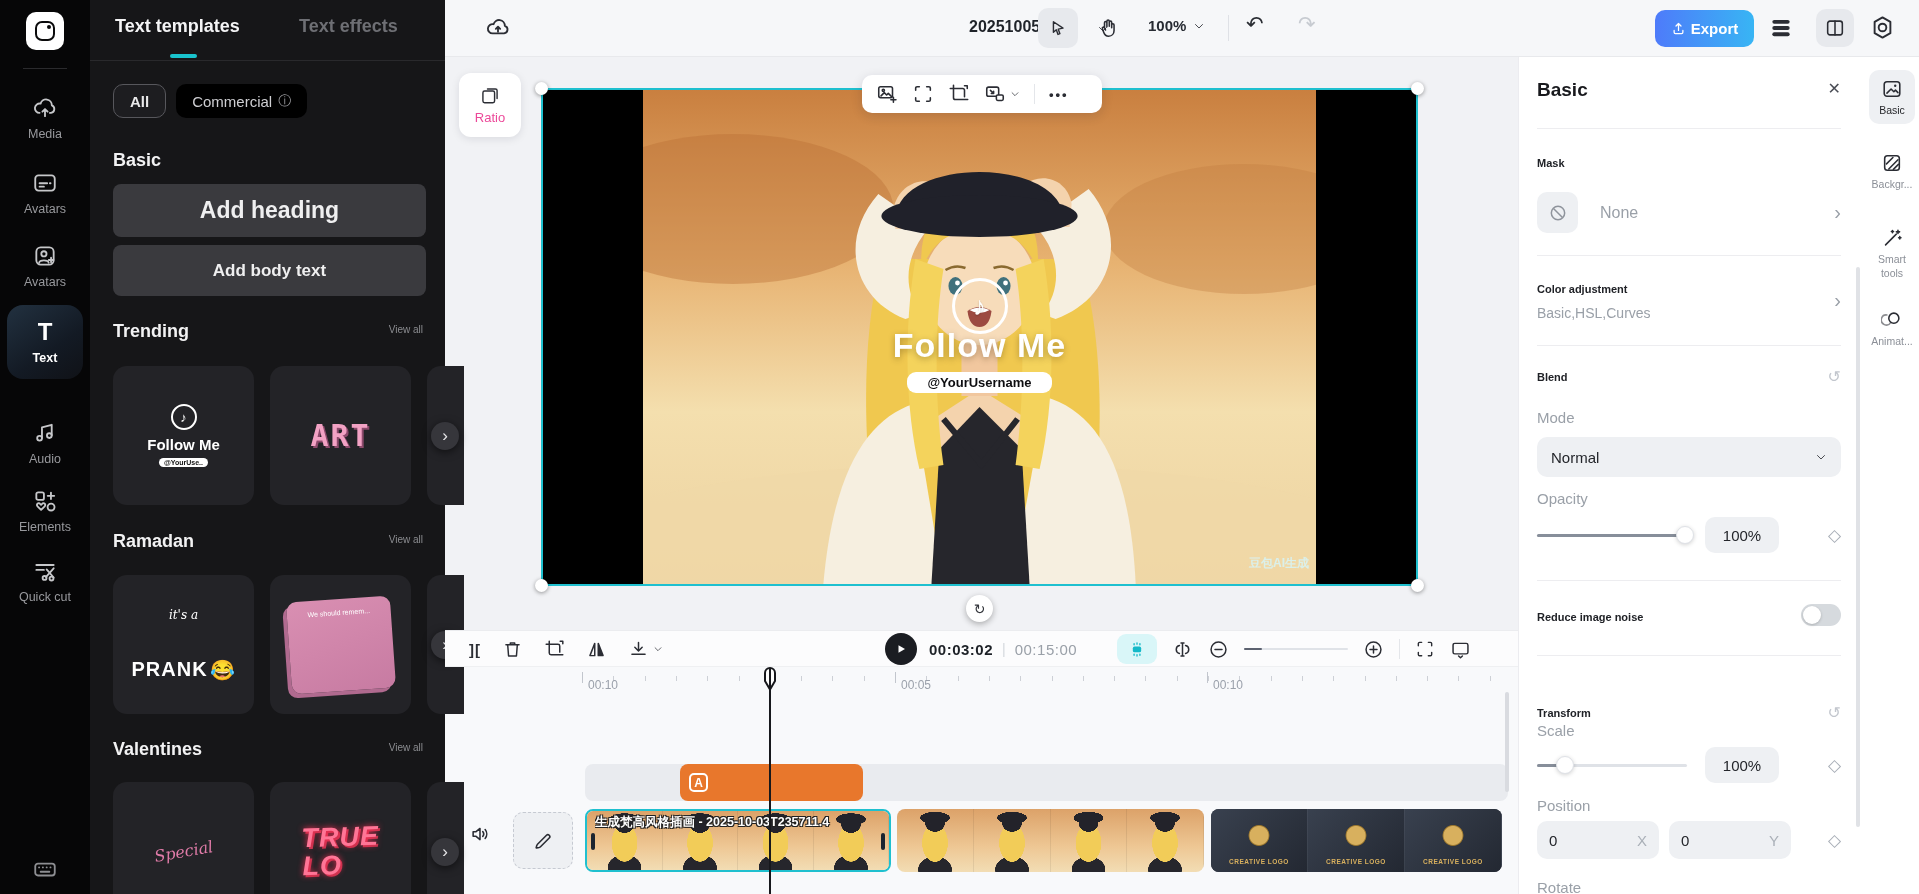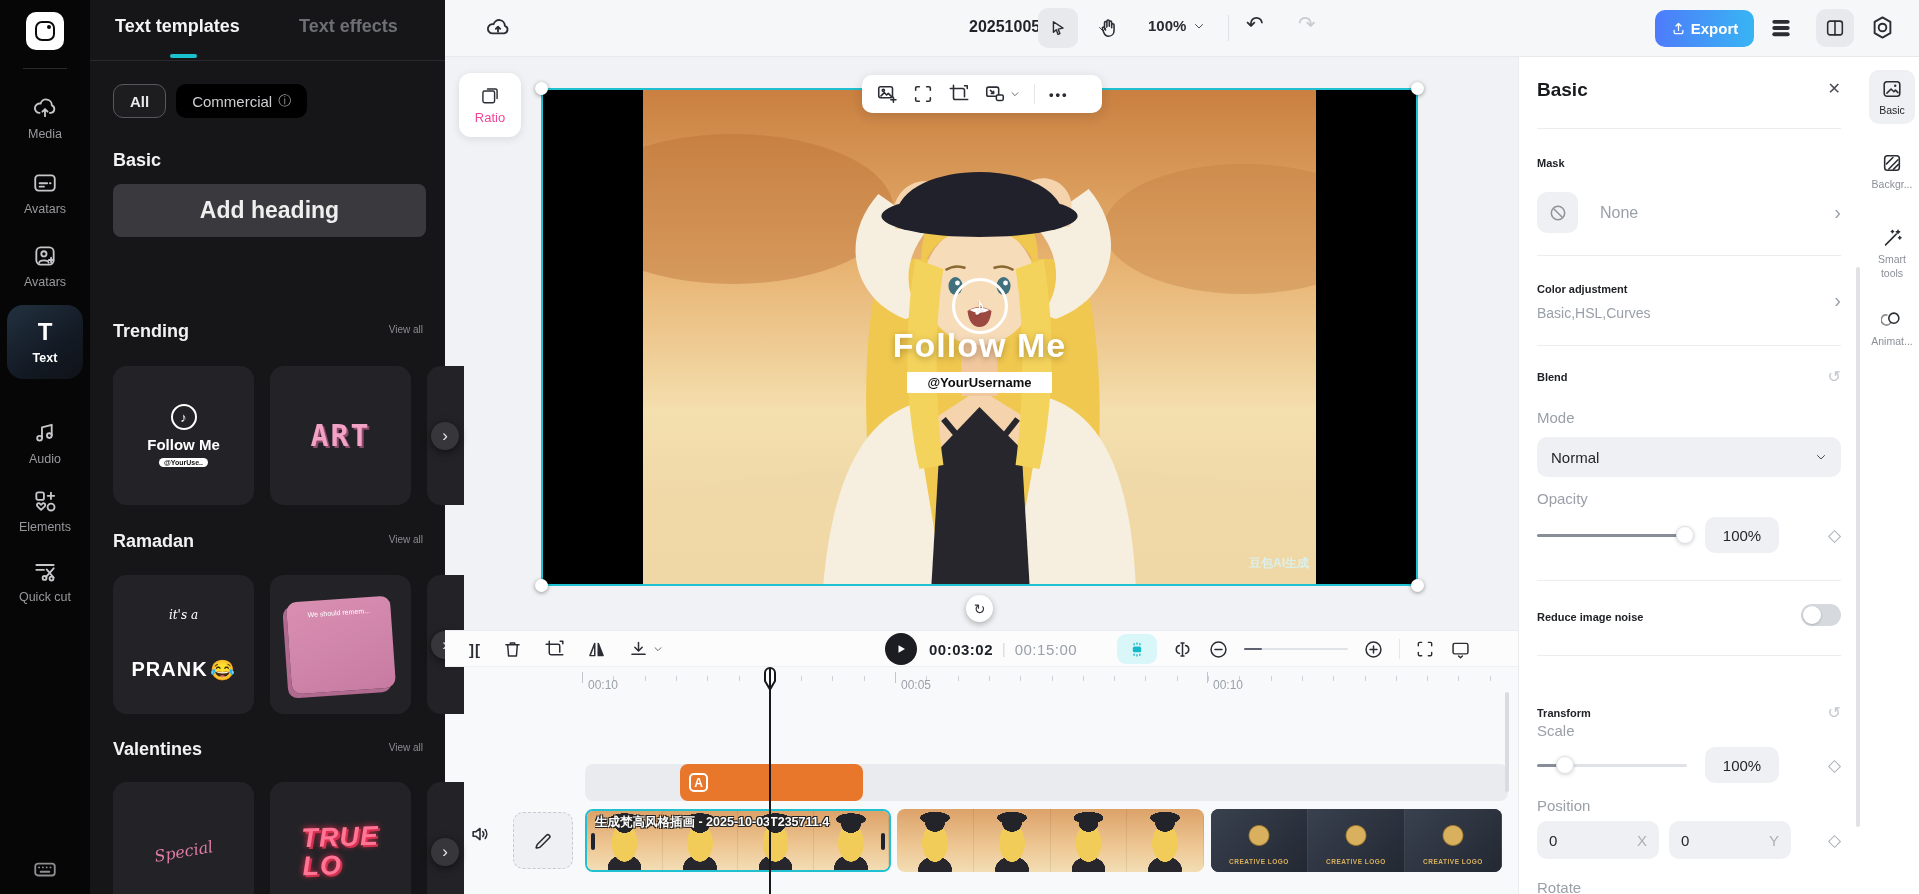--- a/index.html
+++ b/index.html
@@ -90,21 +90,21 @@
   .handle { position:absolute; width:13px; height:13px; border-radius:50%; background:#fff; box-shadow:0 1px 4px rgba(0,0,0,.4); }
   .rotatehandle { position:absolute; left:424px; top:506px; width:27px; height:27px; border-radius:50%; background:#fff;
                   box-shadow:0 2px 6px rgba(0,0,0,.3); display:flex; align-items:center; justify-content:center;
                   font-size:14px; color:#33353b; }
   .ovl-tt { position:absolute; left:0; width:875px; top:189px; display:flex; justify-content:center; }
   .ovl-tt .circ { width:56px; height:56px; border:3px solid #fff; border-radius:50%; color:#fff; font-size:26px;
                   display:flex; align-items:center; justify-content:center; text-shadow:0 1px 2px rgba(0,0,0,.25); }
   .ovl-title { position:absolute; left:0; width:875px; top:237px; text-align:center; color:#fff; font-size:34px;
                font-weight:bold; letter-spacing:1px; text-shadow:0 2px 6px rgba(60,40,10,.35); }
   .ovl-pill-wrap { position:absolute; left:0; width:875px; top:283px; display:flex; justify-content:center; }
-  .ovl-pill { background:#fff; border-radius:0; padding:3px 20px; color:#0d0d10; font-size:13px; font-weight:bold; }
+  .ovl-pill { background:#fff; border-radius:9px; padding:3px 20px; color:#0d0d10; font-size:13px; font-weight:bold; }
   .watermark { position:absolute; right:108px; top:466px; color:#d9f3f2; opacity:.9; font-size:12px; font-weight:600; }
   .fl-toolbar { position:absolute; left:417px; top:18px; width:240px; height:38px; background:#fff; border-radius:10px;
                 box-shadow:0 3px 12px rgba(20,20,40,.14); display:flex; align-items:center; gap:14px; padding:0 14px; z-index:8; }
   .fl-div { width:1px; height:20px; background:#e4e6ea; }
   .dots { font-size:13px; letter-spacing:2px; color:#2b2d34; font-weight:bold; }
 
   
   .tltb { position:absolute; left:445px; top:630px; width:1073px; height:37px; background:#fcfcfd;
           border-top:1px solid #ebecef; border-bottom:1px solid #eff0f2; z-index:6; }
   .tltb-left { position:absolute; left:24px; top:0; height:36px; display:flex; align-items:center; gap:21px; }
@@ -284,20 +284,21 @@
           <span>All</span>
         </div>
       <div class="chip dark">
         <span>Commercial</span>
         <span class="info">ⓘ</span>
       </div>
     </div>
 
     <div class="sechead" style="top:150px">Basic</div>
     <div class="bigbtn" style="top:184px;height:53px;font-size:23px;font-weight:bold;">Add heading</div>
+    <div class="bigbtn" style="top:245px;height:51px;font-size:17px;font-weight:600;">Add body text</div>
 
     <div class="sechead" style="top:321px">Trending</div>
     <span class="viewall" style="top:324px">View all</span>
     <div class="tilerow" style="top:366px">
       <div class="tile">
         <div class="tt-circle">♪</div>
         <div class="tt-title">Follow Me</div>
         <div class="tt-pill">@YourUse..</div>
       </div>
       <div class="tile">

